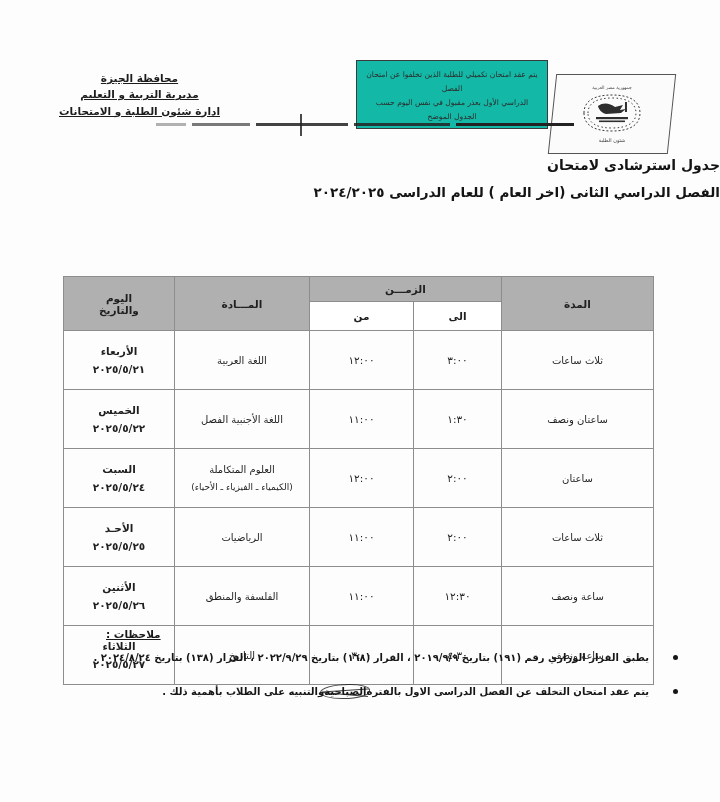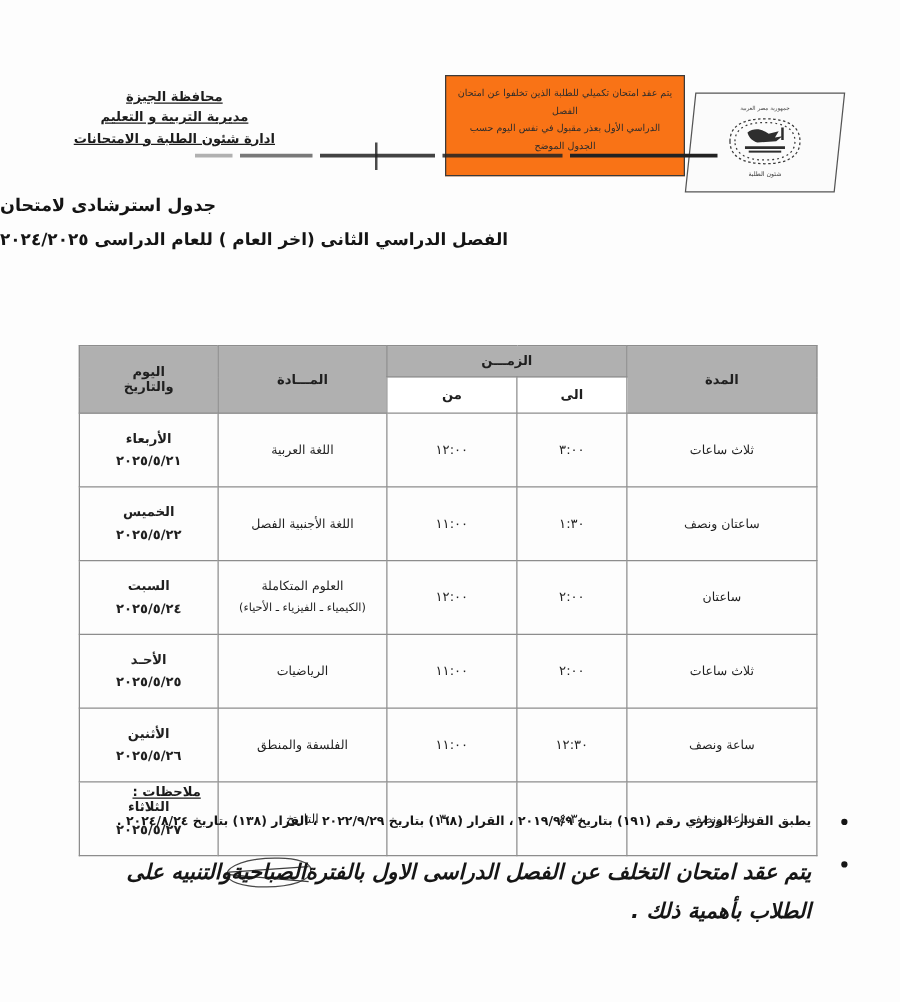--- a/index.html
+++ b/index.html
@@ -63,22 +63,22 @@
     color: #4a4a4a;
     margin-bottom: 1px;
   }
 
   .note-box {
     position: absolute;
     right: 172px;
     top: 2px;
     width: 192px;
     border: 1.6px solid #3b3b3b;
-    background: #f97316;
-    padding: 7px 8px 16px 8px;
+    background: #14b8a6;
+    padding: 7px 8px 4px 8px;
     box-sizing: border-box;
   }
   .note-box p {
     margin: 0;
     font-size: 7.6px;
     line-height: 1.85;
     color: #2b2b2b;
     text-align: center;
     font-family: "DejaVu Sans", sans-serif;
   }
@@ -123,21 +123,21 @@
     letter-spacing: .2px;
     text-decoration: underline;
   }
 
   
   .title-block {
     position: absolute;
     top: 158px;
     right: 0;
     left: 0;
-    text-align: left;
+    text-align: right;
   }
   .title-block .t-line {
     font-size: 14px;
     font-weight: 700;
     color: #141414;
     line-height: 1;
     margin-bottom: 14px;
     letter-spacing: .2px;
   }
   .title-block .t-line.l2 { font-size: 14px; }
@@ -233,23 +233,22 @@
   }
   .note-text {
     flex: 1 1 auto;
     font-size: 10px;
     font-weight: 700;
     line-height: 1.75;
     color: #161616;
     text-align: right;
   }
   .note-text.big {
-    font-size: 17px;
+    font-size: 10px;
     line-height: 1.85;
-    font-style: italic;
   }
   .struck {
     position: relative;
     display: inline-block;
   }
   .struck::before,
   .struck::after {
     content: "";
     position: absolute;
     left: -2px;

